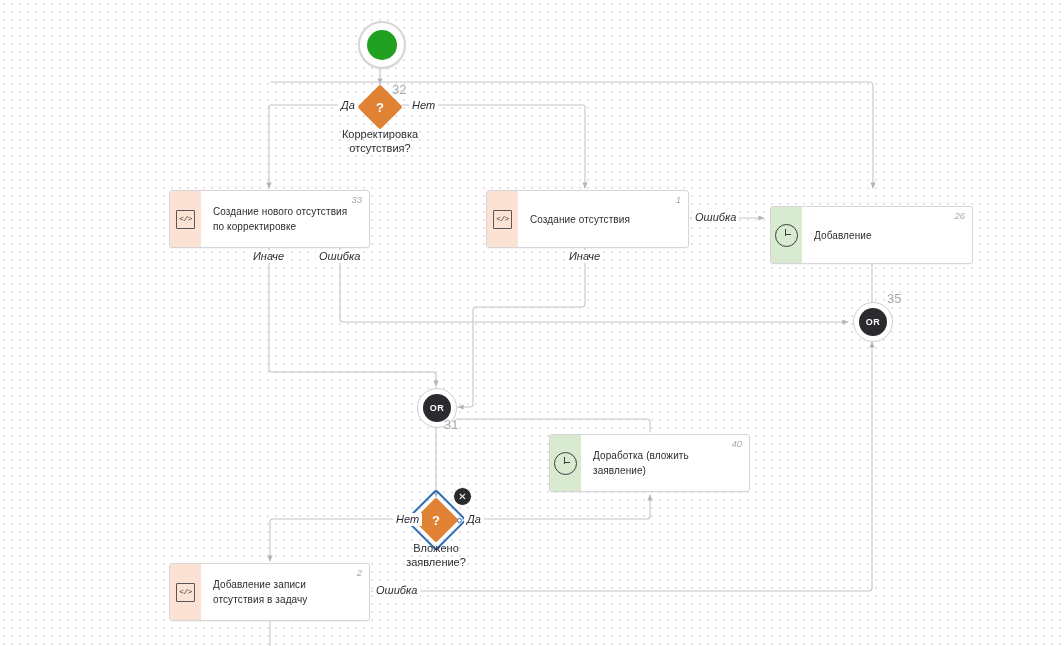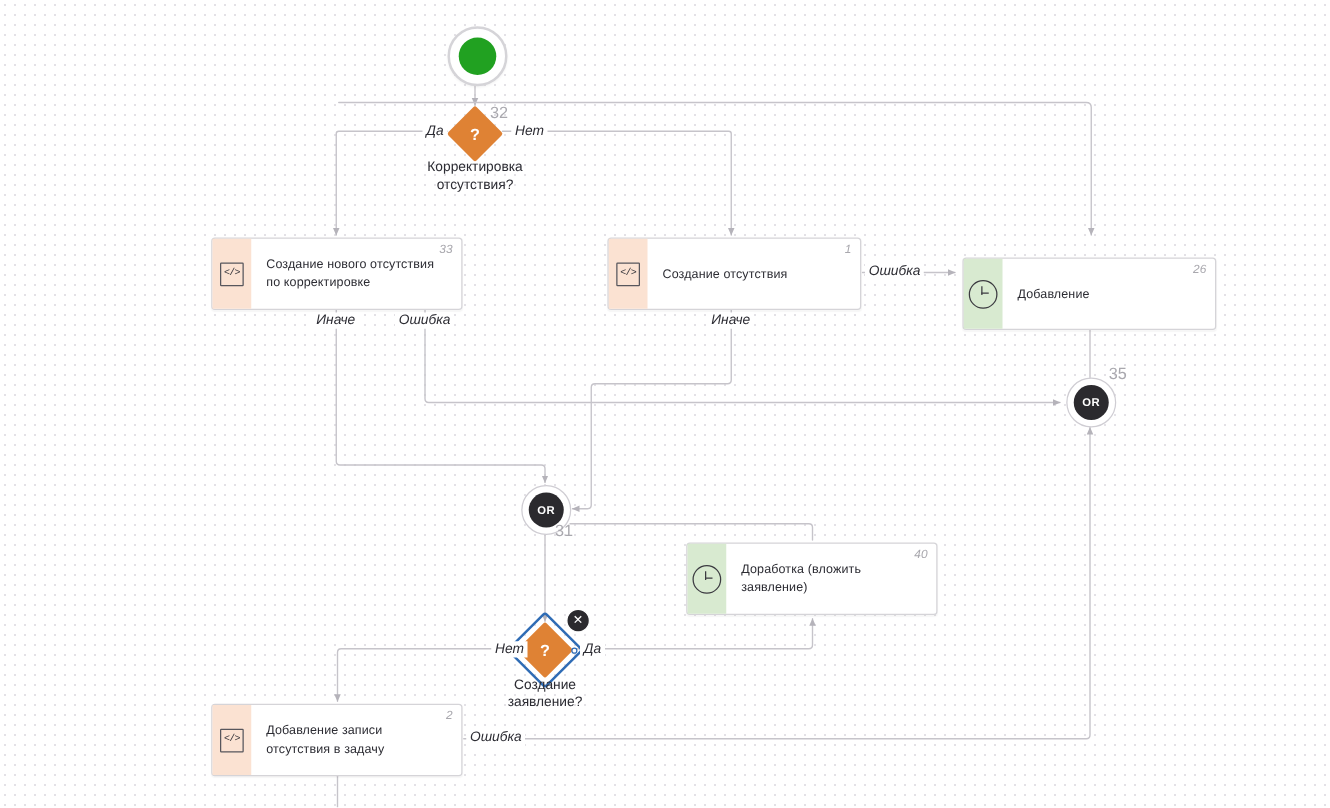--- a/index.html
+++ b/index.html
@@ -265,21 +265,21 @@
       <div class="diamond"></div>
       <div class="diamond-q">?</div>
       <div class="handle hl"></div>
       <div class="handle hr"></div>
       <div class="close-badge">✕</div>
     </div>
   </div>
   <div class="edge-label" style="left:393px;top:513px;">Нет</div>
   <div class="edge-label" style="left:464px;top:513px;">Да</div>
   <div class="caption" style="left:366px;top:541px;width:140px;">
-    <div>Создание</div>
+    <div>Вложено</div>
     <div>заявление?</div>
   </div>
 
   <div class="node task script" style="left:169px;top:563px;width:201px;height:58px;">
     <div class="striplabel">
       <div class="ico-code">&lt;/&gt;</div>
     </div>
     <div class="body">
       <span class="num">2</span>
       <span class="title">Добавление записи отсутствия в задачу</span>

